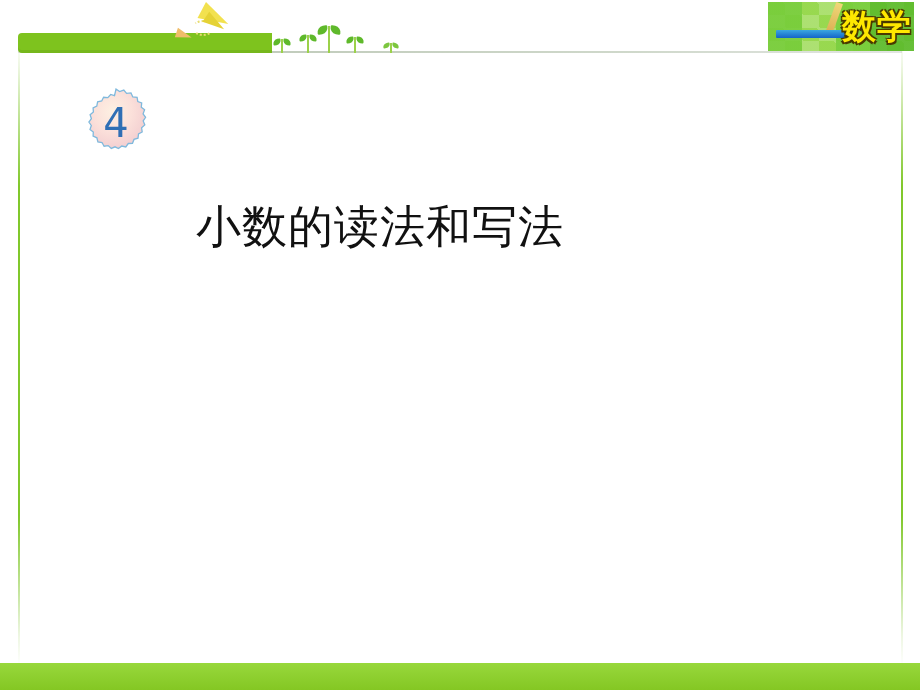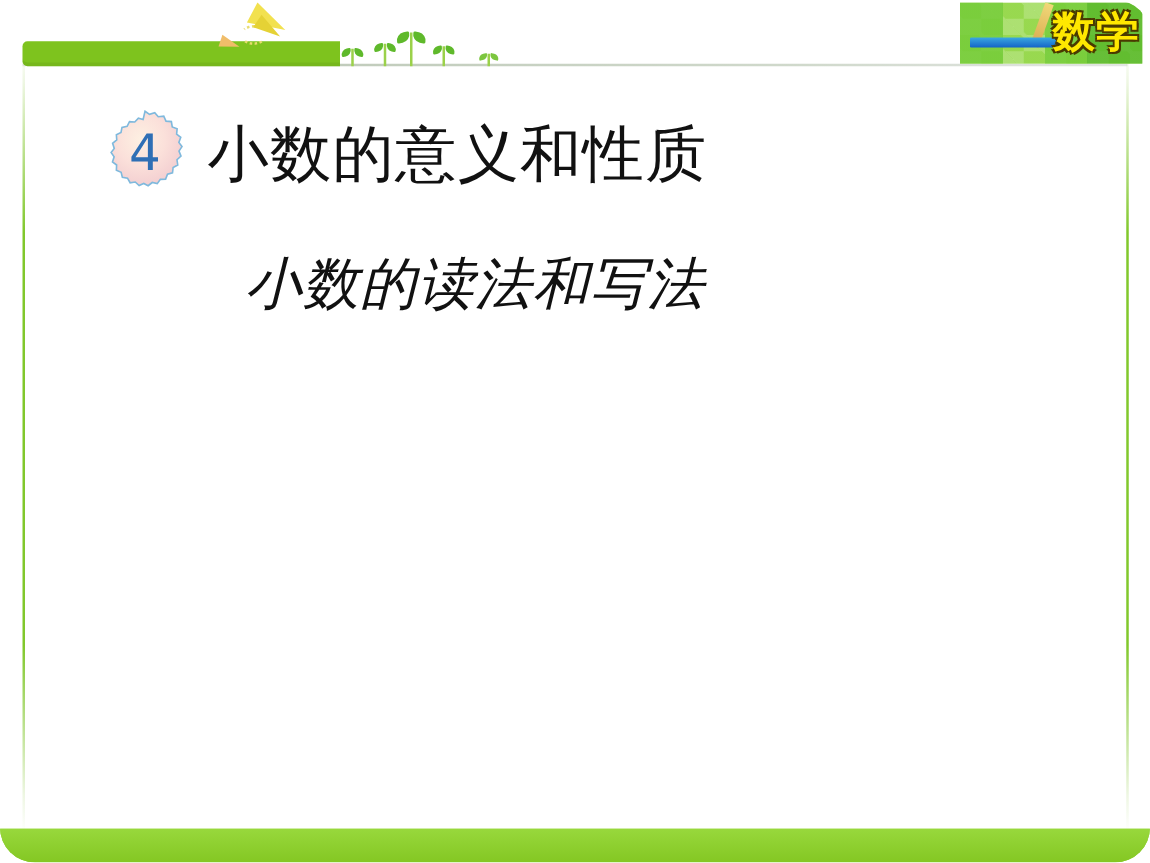--- a/index.html
+++ b/index.html
@@ -13,21 +13,20 @@
     overflow: hidden;
     font-family: "DejaVu Sans", "Liberation Sans", sans-serif;
   }
 
   #slide {
     position: relative;
     width: 920px;
     height: 690px;
     background: #ffffff;
     overflow: hidden;
-    border-radius: 28px;
   }
 
   
   .side-rule {
     position: absolute;
     top: 36px;
     width: 2px;
     height: 630px;
     background: linear-gradient(to bottom,
         rgba(140,198,63,0.0) 0px,
@@ -270,21 +269,20 @@
     top: 196px;
     width: 760px;
     text-align: center;
     font-family: "DejaVu Serif", "Liberation Serif", serif;
     color: #111111;
   }
   .main-title .line1 {
     font-size: 45px;
     line-height: 62px;
     letter-spacing: 1px;
-    font-style: italic;
   }
   .main-title .line2 {
     font-size: 43px;
     line-height: 60px;
     letter-spacing: 0px;
   }
 
   
   .footer-bar {
     position: absolute;
@@ -366,21 +364,20 @@
                  L41.6 5.5 L45.8 4.1 L48.6 7.4 L53 6.9 L54.8 10.9 L59.1 11.3 L59.8 15.6
                  L63.7 17 L63.3 21.3 L66.6 23.8 L65.1 27.9 L67.6 31.3 L65.2 34.9 L66.8 38.9
                  L63.6 41.8 L64.2 46 L60.5 48 L60 52.2 L56 53.4 L54.5 57.3 L50.3 57.5
                  L47.8 60.9 L43.8 60 L40.5 62.6 L37 60.8 L33.3 62.4 L30.2 59.6 L26.1 60.2
                  L24 56.5 L19.9 55.9 L18.9 51.8 L15.1 50.2 L15.3 46 L12 43.5 L13.3 39.5
                  L10.9 36 L13.4 32.7 L12.1 28.7 L15.4 26 L15.1 21.8 L18.8 20 L19.6 15.9
                  L23.7 15 L25.6 11.3 L29.8 11.6 L32.7 8.5 L36.5 9.6 Z" fill="url(#badgeGrad)" stroke="#7fb9dd" stroke-width="1.3"></path>
       </svg>
       <div class="badge-number">4</div>
     </div>
-    <div class="chapter-title">小数的意义和性质</div>
   </div>
 
   <div class="main-title">
     <div class="line1">小数的读法和写法</div>
   </div>
 
   <div class="footer-bar"></div>
 
 </div>
 

